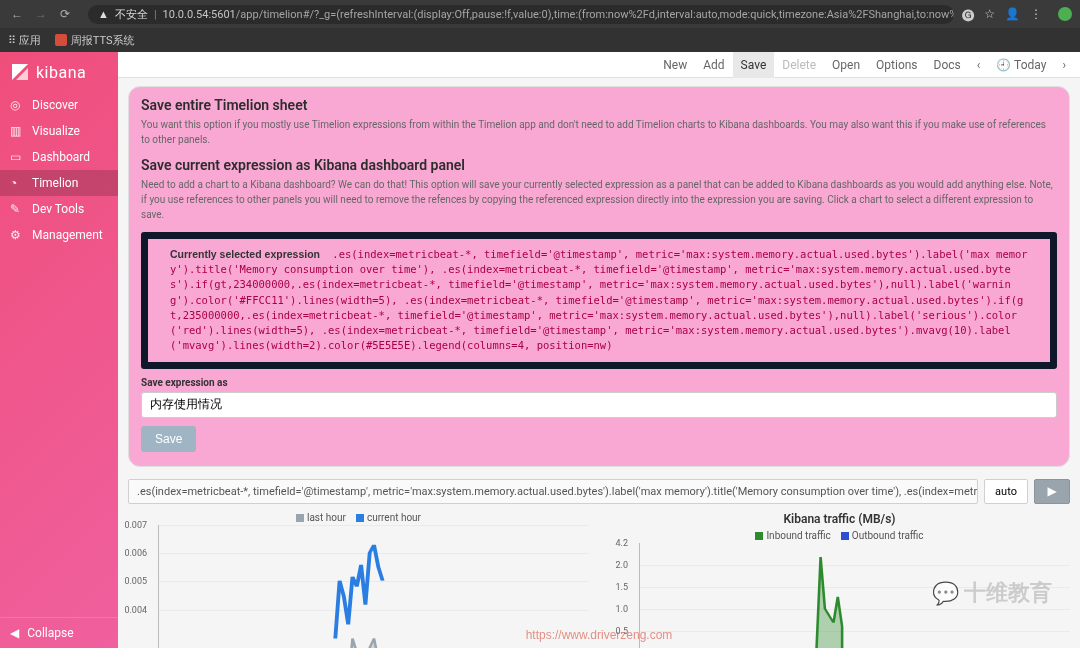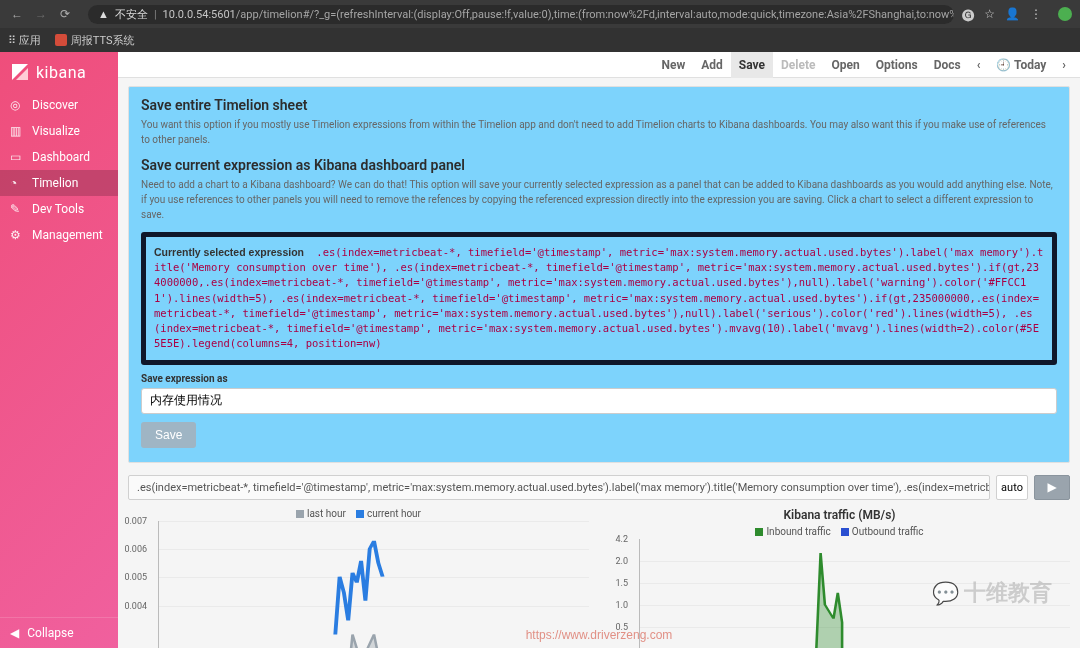--- a/index.html
+++ b/index.html
@@ -28,40 +28,40 @@
 .logo .ktxt { font-weight: 400; letter-spacing: 0.5px; color: #fff; }
 .nav-items { flex: 1; }
 .nav-item { display: flex; align-items: center; padding: 6px 10px; gap: 8px; font-size: 12px; cursor: pointer; }
 .nav-item.active { background: rgba(0,0,0,0.18); }
 .nav-item .ico { width: 14px; height: 14px; opacity: 0.9; }
 .collapse { display: flex; align-items: center; padding: 8px 10px; gap: 8px; border-top: 1px solid rgba(255,255,255,0.15); font-size: 12px; }
 
 .main { flex: 1; display: flex; flex-direction: column; overflow: hidden; }
 
 .topbar { height: 26px; background: #fff; border-bottom: 1px solid #e0e0e0; display: flex; align-items: center; justify-content: flex-end; padding: 0 6px; font-size: 12px; color: #666; }
-.topbar .titem { padding: 20px 8px; cursor: pointer; font-weight: bold; }
+.topbar .titem { padding: 20px 8px; cursor: pointer; }
 .topbar .titem.active { background: #e8e8e8; color: #333; }
 .topbar .titem.disabled { color: #bbb; }
 
 .content { flex: 1; background: #f5f5f5; padding: 8px 10px; overflow: auto; }
 
-.panel { background: #7dd3fc; border: 1px solid #e0e0e0; border-radius: 2px; margin-bottom: 12px; padding: 10px 12px 14px; }
+.panel { background: #f9a8d4; border: 1px solid #e0e0e0; border-radius: 12px; margin-bottom: 12px; padding: 10px 12px 14px; }
 .panel h3 { font-size: 14px; font-weight: 600; color: #2d2d2d; margin-bottom: 4px; }
 .panel .desc { font-size: 10px; color: #666; line-height: 1.5; margin-bottom: 10px; }
 
-.expr-box { border: 5px solid #0f172a; border-radius: 3px; padding: 8px 8px; margin-bottom: 8px; font-family: "Menlo", "Consolas", monospace; font-size: 10.5px; line-height: 1.45; color: #aa0044; word-break: break-all; }
+.expr-box { border: 7px solid #0f172a; border-radius: 3px; padding: 8px 22px; margin-bottom: 8px; font-family: "Menlo", "Consolas", monospace; font-size: 10.5px; line-height: 1.45; color: #aa0044; word-break: break-all; }
 .expr-box .lbl { color: #333; font-weight: 600; font-family: -apple-system, sans-serif; margin-right: 6px; }
 
 .form-label { font-size: 10px; font-weight: 700; color: #333; margin-bottom: 4px; display: block; }
 .text-input { width: 100%; padding: 5px 8px; border: 1px solid #ccc; border-radius: 3px; font-size: 12px; margin-bottom: 8px; }
 .btn-save { background: #9fb5c4; color: #fff; border: none; padding: 6px 14px; border-radius: 3px; font-size: 12px; cursor: pointer; }
 
 .query-row { display: flex; gap: 6px; margin-bottom: 8px; }
 .query-input { flex: 1; border: 1px solid #d0d0d0; background: #fafafa; padding: 5px 8px; font-size: 11px; color: #555; border-radius: 2px; white-space: nowrap; overflow: hidden; }
-.interval-sel { width: 32px; border: 1px solid #d0d0d0; background: #fff; padding: 5px 4px; font-size: 11px; text-align: center; border-radius: 2px; }
+.interval-sel { width: 44px; border: 1px solid #d0d0d0; background: #fff; padding: 5px 4px; font-size: 11px; text-align: center; border-radius: 2px; }
 .play-btn { width: 36px; background: #9aa4ad; color: #fff; border: 1px solid #8a949d; border-radius: 2px; display: flex; align-items: center; justify-content: center; font-size: 12px; }
 
 .charts { display: flex; gap: 20px; }
 .chart { flex: 1; }
 .chart-title { text-align: center; font-size: 12px; font-weight: 600; color: #333; margin-bottom: 4px; }
 .legend { display: flex; gap: 10px; justify-content: center; font-size: 10px; color: #555; margin-bottom: 2px; }
 .legend .swatch { display: inline-block; width: 8px; height: 8px; margin-right: 3px; vertical-align: middle; }
 .chart-body { position: relative; height: 200px; border-left: 1px solid #bbb; border-bottom: 1px solid #bbb; margin-left: 30px; }
 .y-labels { position: absolute; left: -32px; top: 0; bottom: 0; width: 30px; font-size: 9px; color: #666; text-align: right; }
 .y-lbl { position: absolute; right: 10px; transform: translateY(-50%); }

